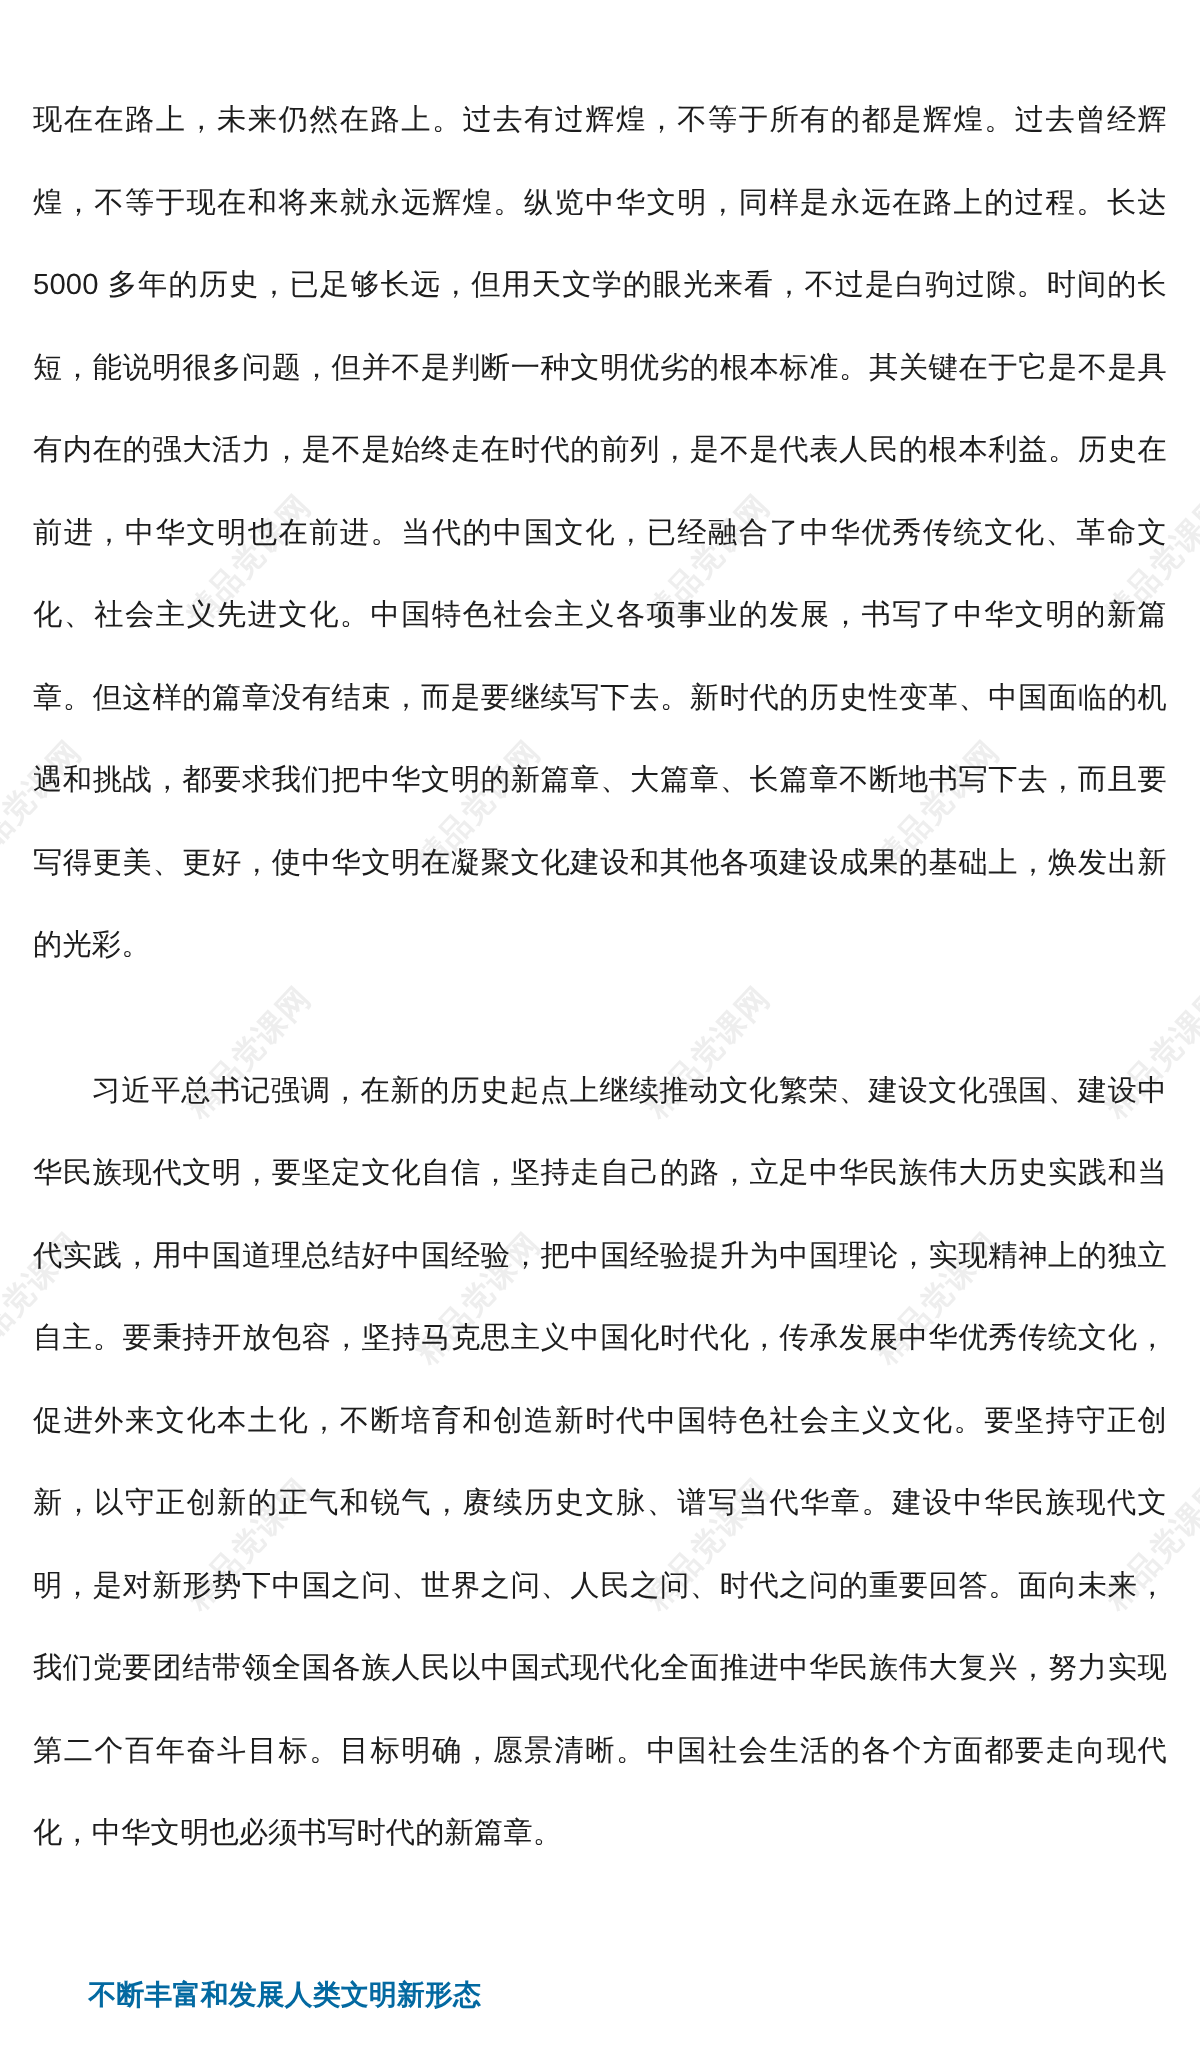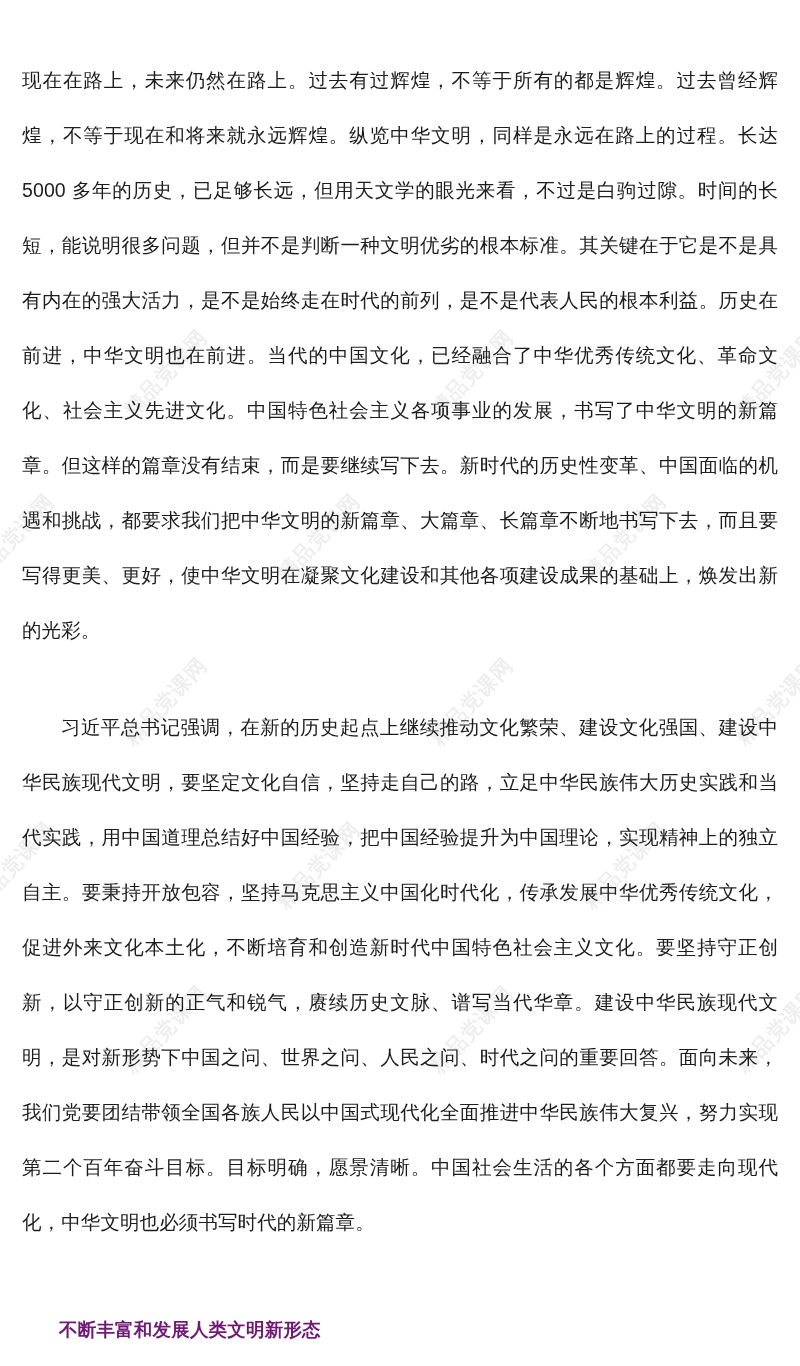--- a/index.html
+++ b/index.html
@@ -68,21 +68,21 @@
   }
   #para-gap {
     height: 42px;
   }
   .doc-heading {
     margin: 0;
     padding: 0 22px;
     font-size: 18.5px;
     line-height: 55px;
     font-weight: 700;
-    color: #701a75;
+    color: #0369a1;
     letter-spacing: 0.2px;
     text-indent: 2em;
   }
   #heading-gap {
     height: 52px;
   }
 
   
   #paywall {
     position: absolute;

